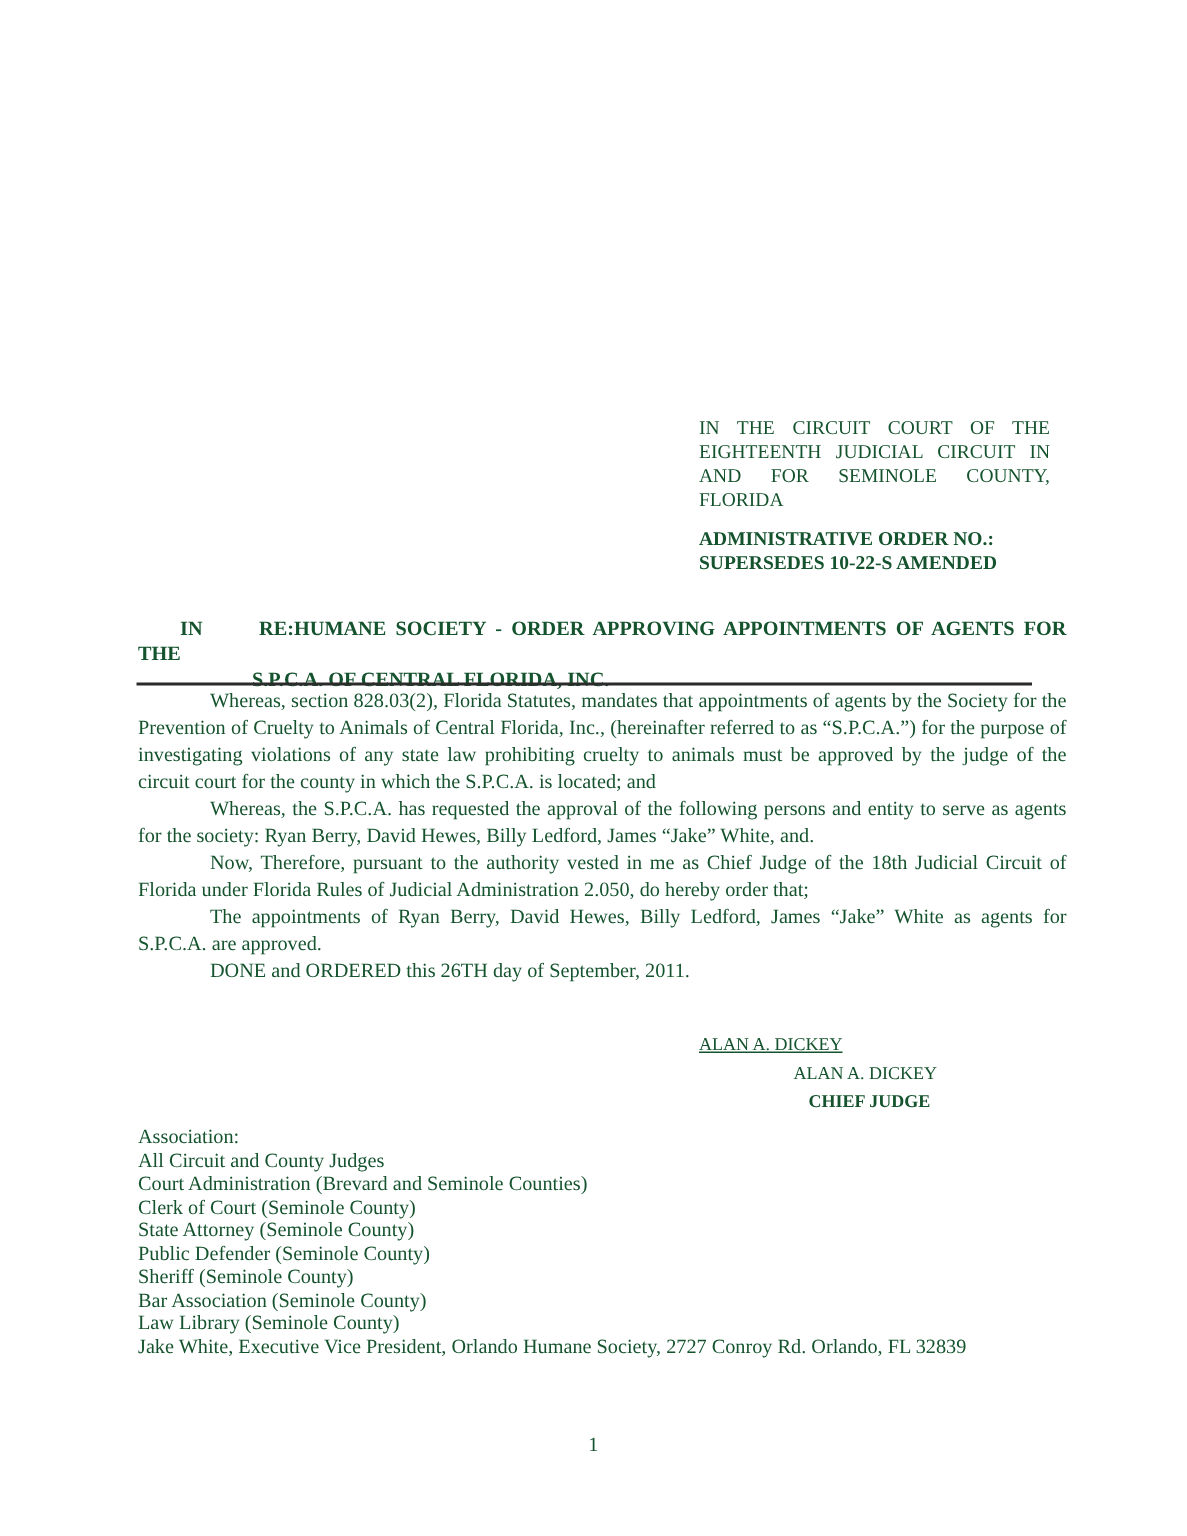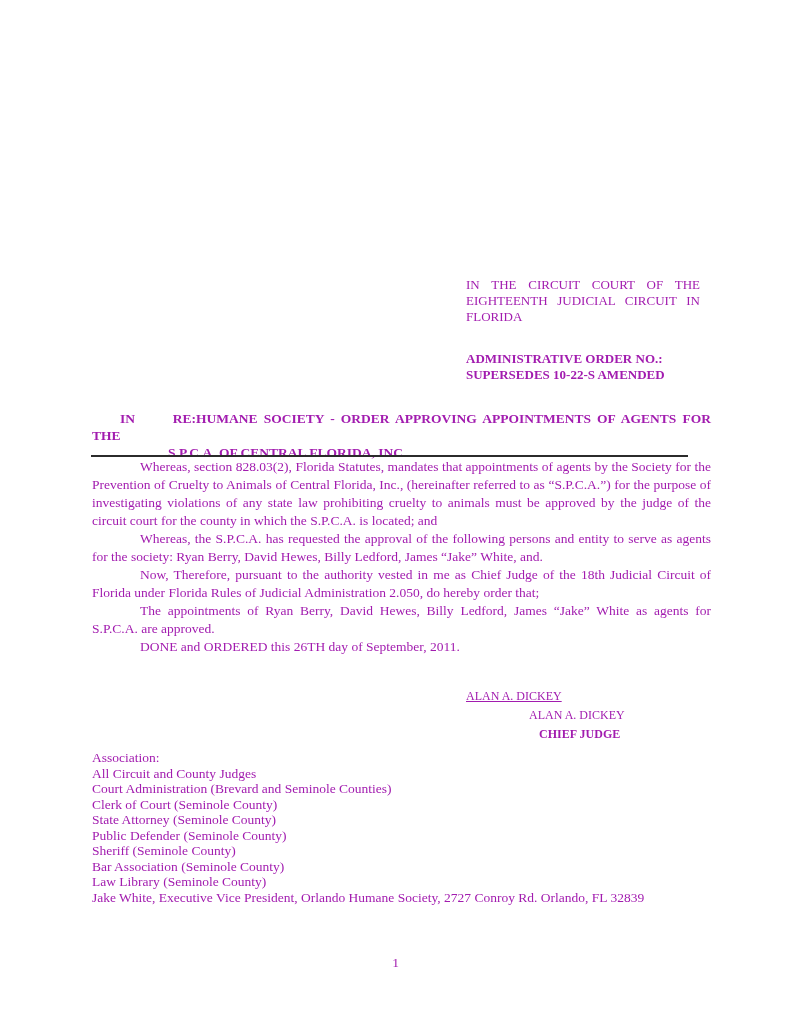--- a/index.html
+++ b/index.html
@@ -3,21 +3,21 @@
 <meta charset="utf-8">
 <style>
   * { margin: 0; padding: 0; box-sizing: border-box; }
   html, body { background: #ffffff; }
   .page {
     position: relative;
     width: 791px;
     height: 1024px;
     background: #ffffff;
     font-family: "Liberation Serif", serif;
-    color: #a21caf;
+    color: #14532d;
     overflow: hidden;
   }
   
   .court-block {
     position: absolute;
     left: 466px;
     top: 277px;
     width: 234px;
     font-size: 13px;
     line-height: 16px;
@@ -100,20 +100,21 @@
   }
 </style>
 </head>
 <body>
 
 <div class="page">
 
   <div class="court-block">
     <div class="jline">IN THE CIRCUIT COURT OF THE</div>
     <div class="jline">EIGHTEENTH JUDICIAL CIRCUIT IN</div>
+    <div class="jline">AND FOR SEMINOLE COUNTY,</div>
     <div>FLORIDA</div>
   </div>
 
   <div class="order-block">
     <div>ADMINISTRATIVE ORDER NO.:</div>
     <div>SUPERSEDES 10-22-S AMENDED</div>
   </div>
 
   <div class="inre-block">
     <div class="inre-line1"><span class="inre-label">IN RE:</span><span>HUMANE SOCIETY - ORDER APPROVING APPOINTMENTS OF AGENTS FOR THE</span></div>

